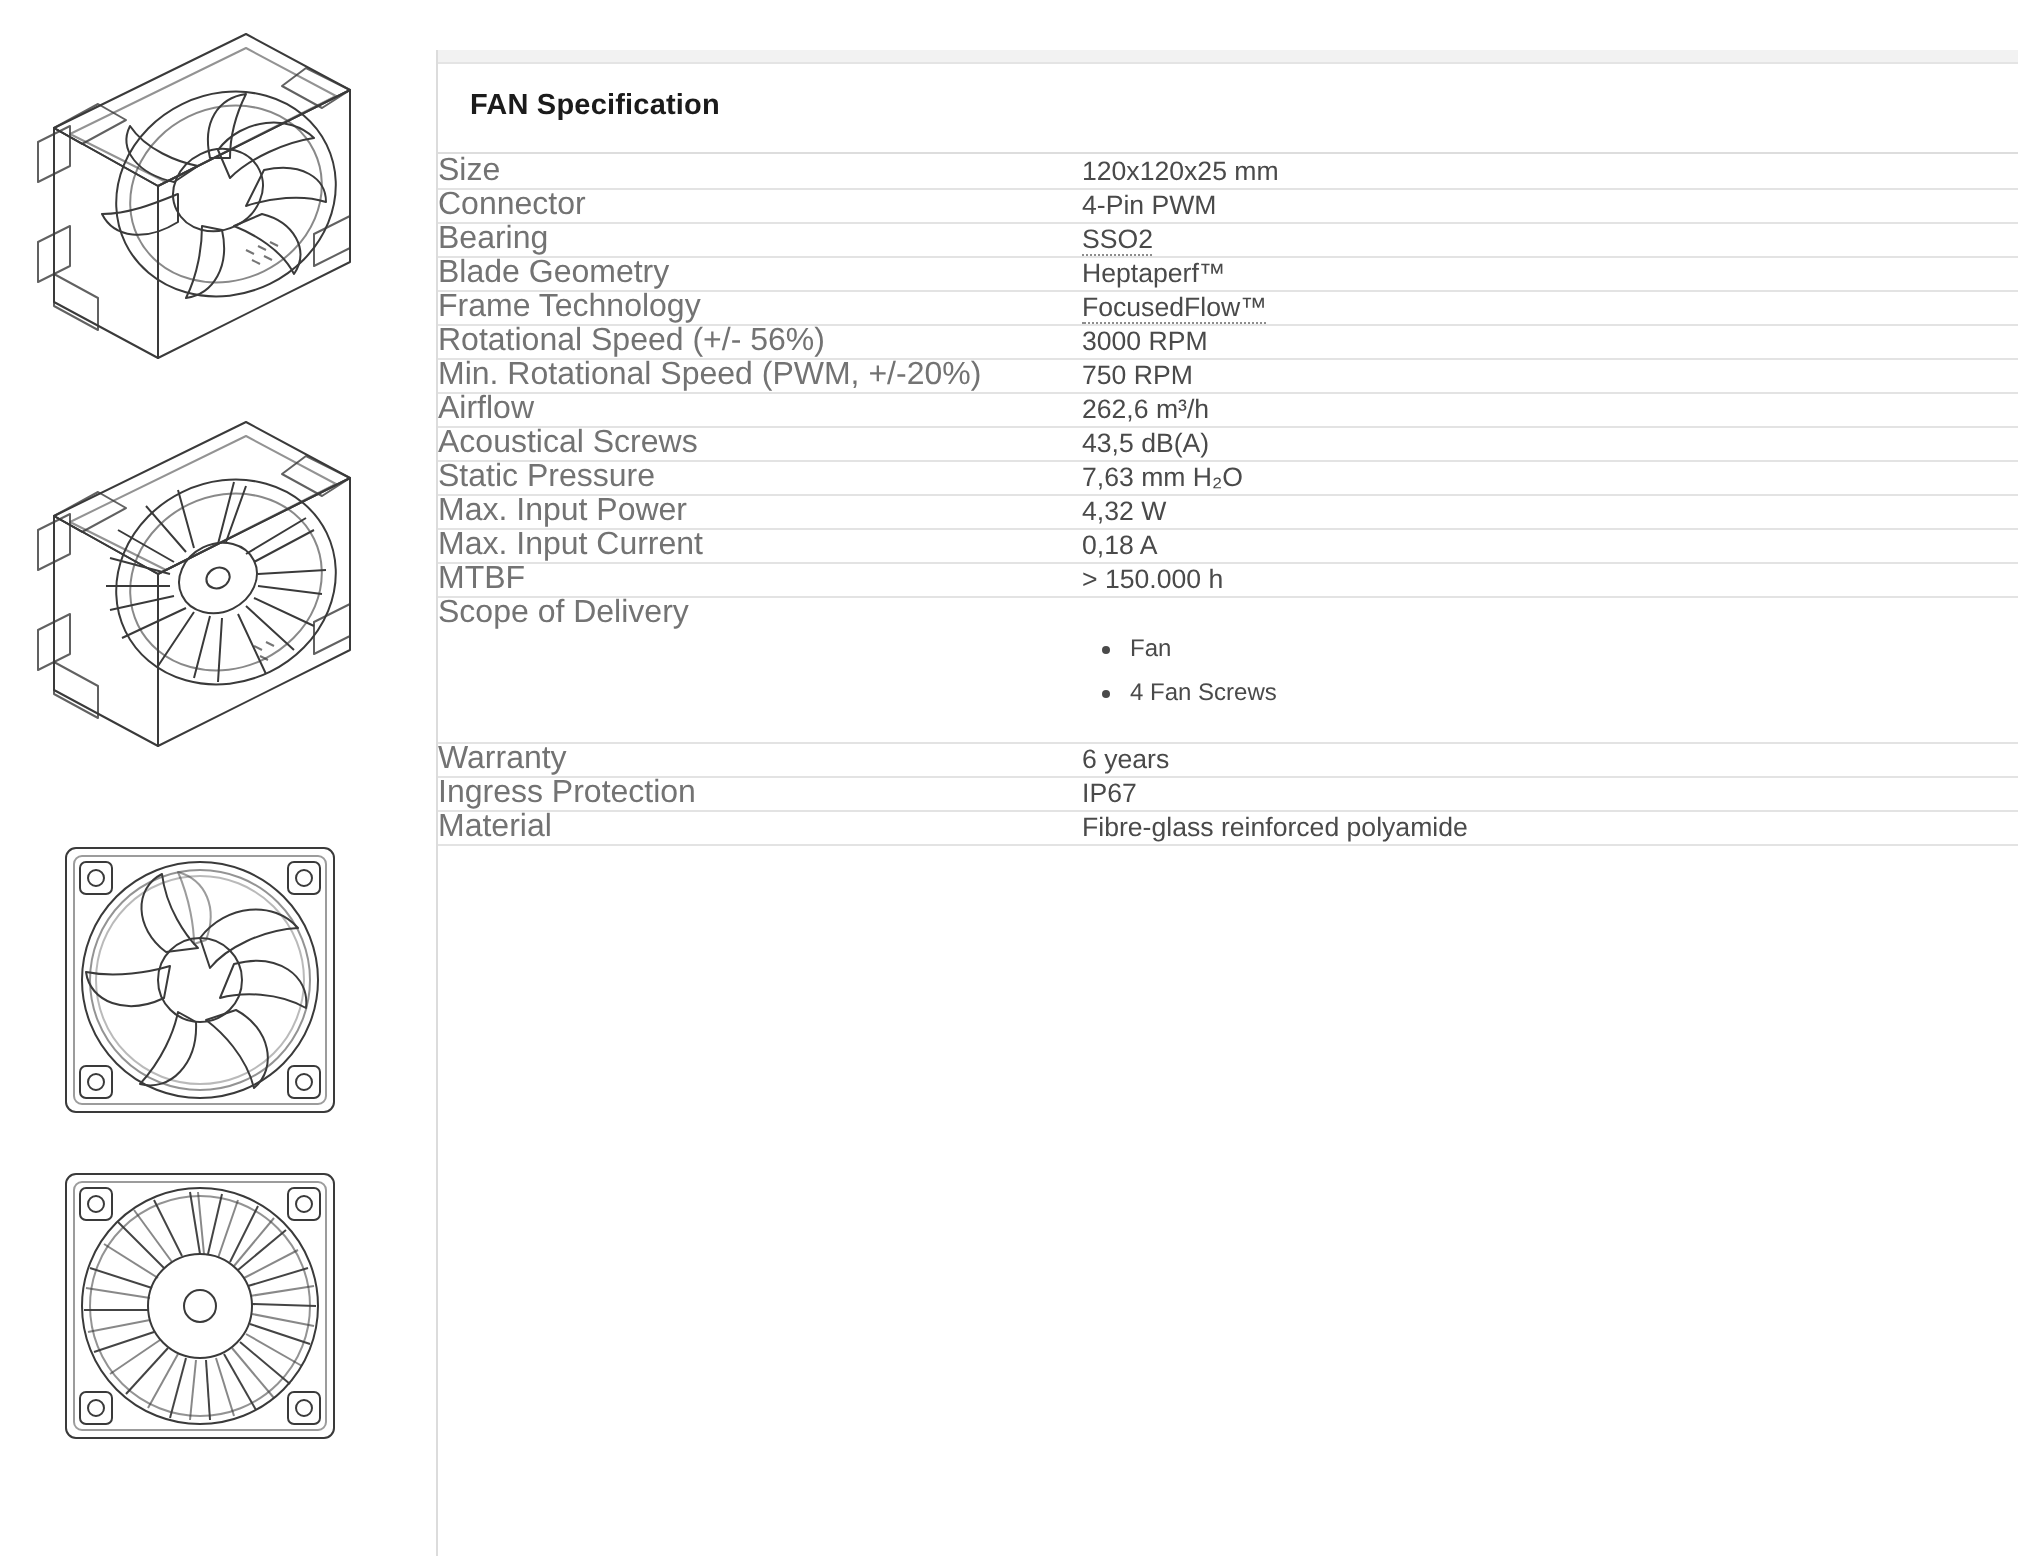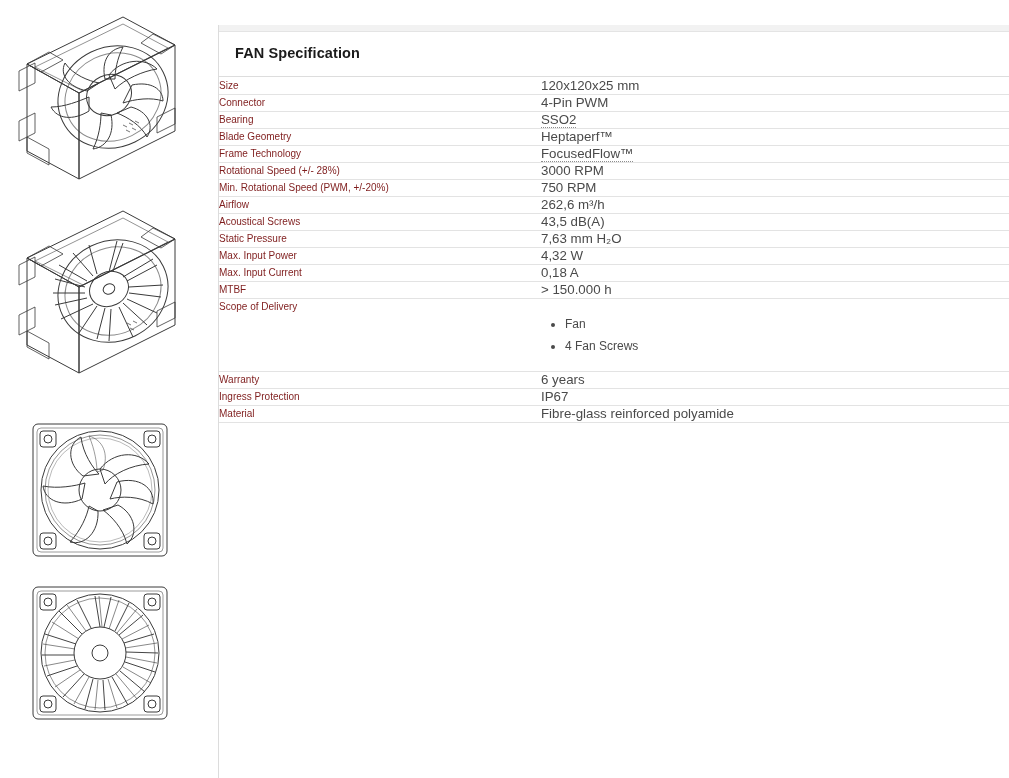--- a/index.html
+++ b/index.html
@@ -51,21 +51,21 @@
     table-layout:fixed;
   }
   #spec-table td{
     padding:0;vertical-align:top;
     border-bottom:1px solid #e3e3e3;
   }
   #spec-table tr:first-child td{border-top:none;}
   td.k{
     width:322px;
     padding:9px 8px 9px 26px;
-    font-size:10px;color:#7f1d1d;
+    font-size:16px;color:#737373;
     line-height:16px;white-space:nowrap;
     box-sizing:border-box;
   }
   td.v{
     padding:9px 22px 9px 26px;
     font-size:13.3px;color:#4a4a4a;
     line-height:16px;
     box-sizing:border-box;
   }
   .hint{
@@ -277,21 +277,21 @@
         <td class="k">Blade Geometry</td>
         <td class="v">Heptaperf™</td>
       </tr>
       <tr>
         <td class="k">Frame Technology</td>
         <td class="v">
           <span class="hint">FocusedFlow™</span>
         </td>
       </tr>
       <tr>
-        <td class="k">Rotational Speed (+/- 28%)</td>
+        <td class="k">Rotational Speed (+/- 56%)</td>
         <td class="v">3000 RPM</td>
       </tr>
       <tr>
         <td class="k">Min. Rotational Speed (PWM, +/-20%)</td>
         <td class="v">750 RPM</td>
       </tr>
       <tr>
         <td class="k">Airflow</td>
         <td class="v">262,6 m³/h</td>
       </tr>

